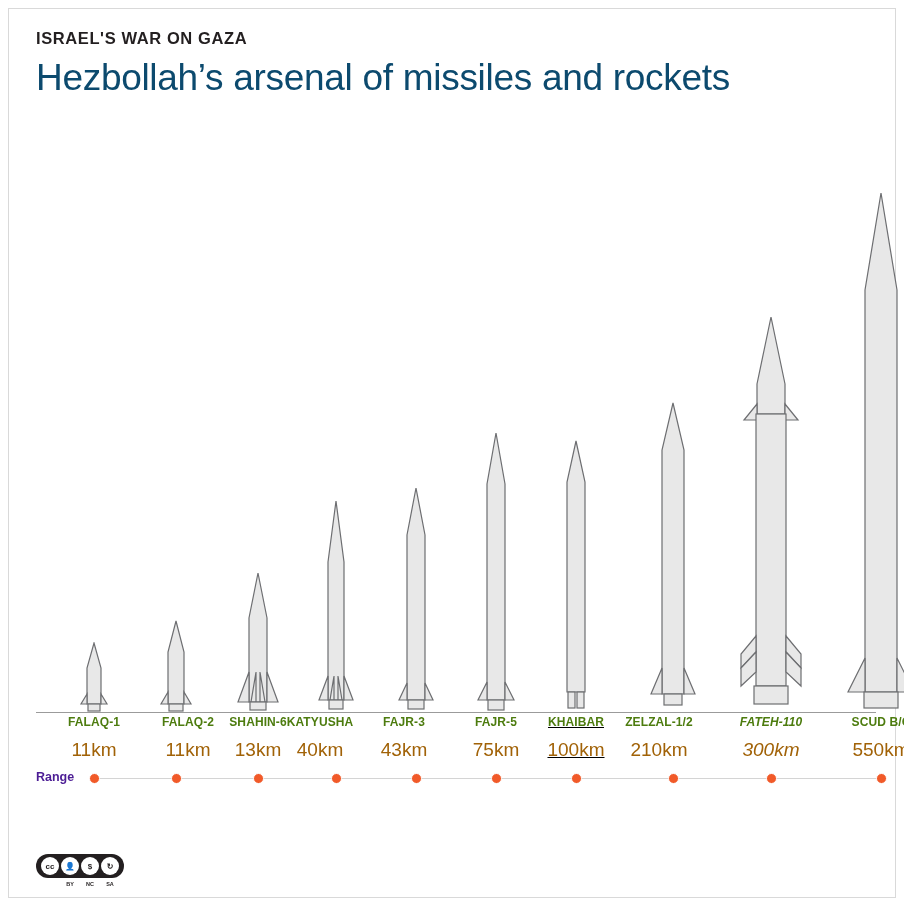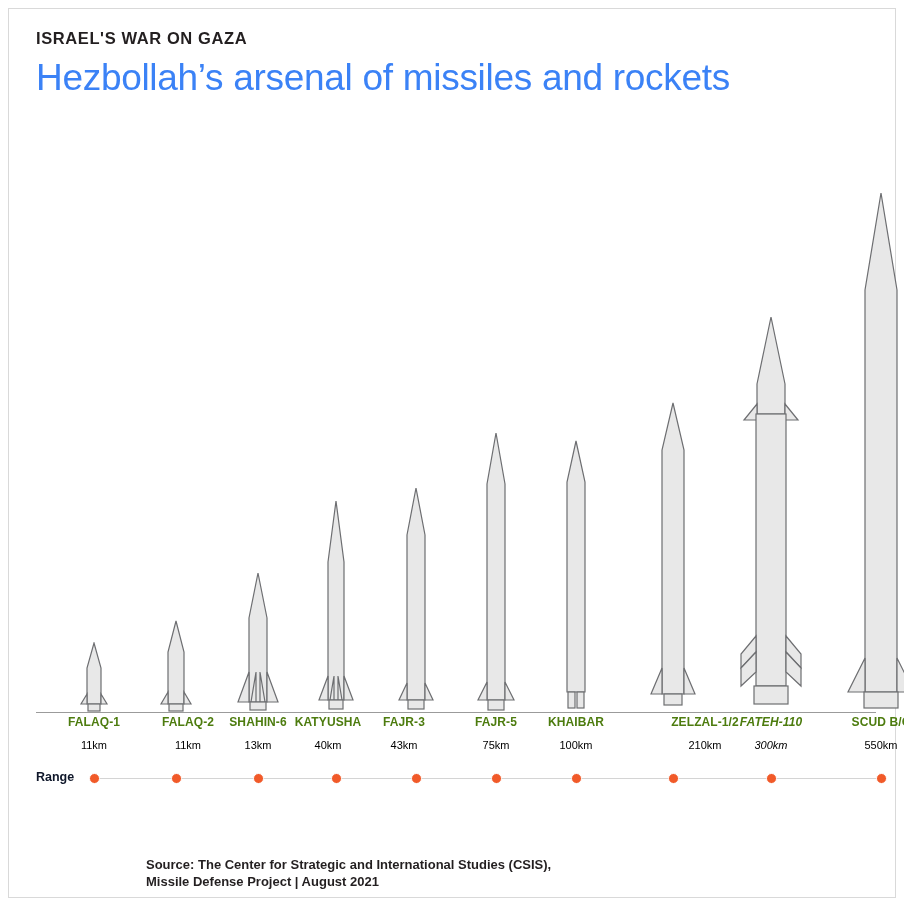--- a/index.html
+++ b/index.html
@@ -37,21 +37,21 @@
     font-weight: bold;
     letter-spacing: 0.6px;
     color: #231f20;
   }
   .headline {
     position: absolute;
     left: 27px;
     top: 48px;
     font-size: 37px;
     font-weight: normal;
-    color: #3b82f6;
+    color: #0c4a6e;
     letter-spacing: -0.3px;
     white-space: nowrap;
   }
   
   .chart {
     position: absolute;
     left: 27px;
     top: 130px;
     width: 840px;
     height: 580px;
@@ -85,38 +85,38 @@
     white-space: nowrap;
   }
   .label-name {
     font-size: 12px;
     font-weight: bold;
     color: #4d7c0f;
     letter-spacing: 0.1px;
   }
   .label-range {
     margin-top: 10px;
-    font-size: 11px;
-    color: #000000;
+    font-size: 19px;
+    color: #a16207;
   }
   
   .range-axis {
     position: absolute;
     left: 27px;
     top: 760px;
     width: 840px;
     height: 26px;
   }
   .range-label {
     position: absolute;
     left: 0px;
     top: 1px;
     font-size: 12.5px;
     font-weight: bold;
-    color: #0f172a;
+    color: #4c1d95;
   }
   .range-line {
     position: absolute;
     left: 58px;
     top: 9px;
     width: 782px;
     height: 1px;
     background: #d4d4d4;
   }
   .range-dot {
@@ -291,37 +291,37 @@
         <div class="label-range">11km</div>
       </div>
       <div class="label-col" style="left:152px;">
         <div class="label-name">FALAQ-2</div>
         <div class="label-range">11km</div>
       </div>
       <div class="label-col" style="left:222px;">
         <div class="label-name">SHAHIN-6</div>
         <div class="label-range">13km</div>
       </div>
-      <div class="label-col" style="left:292px;">
+      <div class="label-col" style="left:284px;">
         <div class="label-name">KATYUSHA</div>
         <div class="label-range">40km</div>
       </div>
       <div class="label-col" style="left:368px;">
         <div class="label-name">FAJR-3</div>
         <div class="label-range">43km</div>
       </div>
       <div class="label-col" style="left:460px;">
         <div class="label-name">FAJR-5</div>
         <div class="label-range">75km</div>
       </div>
-      <div class="label-col" style="left:540px;">
+      <div class="label-col" style="left:540px;text-decoration:underline;">
         <div class="label-name">KHAIBAR</div>
         <div class="label-range">100km</div>
       </div>
-      <div class="label-col" style="left:669px;">
+      <div class="label-col" style="left:623px;">
         <div class="label-name">ZELZAL-1/2</div>
         <div class="label-range">210km</div>
       </div>
       <div class="label-col" style="left:735px;font-style:italic;">
         <div class="label-name">FATEH-110</div>
         <div class="label-range">300km</div>
       </div>
       <div class="label-col" style="left:845px;">
         <div class="label-name">SCUD B/C</div>
         <div class="label-range">550km</div>
@@ -337,20 +337,38 @@
       <div class="range-dot" style="left:300px;"></div>
       <div class="range-dot" style="left:380px;"></div>
       <div class="range-dot" style="left:460px;"></div>
       <div class="range-dot" style="left:540px;"></div>
       <div class="range-dot" style="left:637px;"></div>
       <div class="range-dot" style="left:735px;"></div>
       <div class="range-dot" style="left:845px;"></div>
     </div>
 
     <div class="footer">
-      <div class="source">
-        <div>Source: The Center for Strategic and International Studies (CSIS),</div>
-        <div>Missile Defense Project | August 2021</div>
+      <div class="cc-badge">
+        <svg width="88" height="34" viewBox="0 0 88 34">
+          <rect x="0" y="0" width="88" height="24" rx="12" fill="#231f20"></rect>
+          <g fill="#ffffff">
+            <circle cx="14" cy="12" r="9"></circle>
+            <circle cx="34" cy="12" r="9"></circle>
+            <circle cx="54" cy="12" r="9"></circle>
+            <circle cx="74" cy="12" r="9"></circle>
+          </g>
+          <g fill="#231f20" font-family="Liberation Sans, sans-serif" font-size="8" font-weight="bold" text-anchor="middle">
+            <text x="14" y="15">cc</text>
+            <text x="34" y="15">👤</text>
+            <text x="54" y="15">$</text>
+            <text x="74" y="15">↻</text>
+          </g>
+          <g fill="#231f20" font-family="Liberation Sans, sans-serif" font-size="5.5" font-weight="bold" text-anchor="middle">
+            <text x="34" y="32">BY</text>
+            <text x="54" y="32">NC</text>
+            <text x="74" y="32">SA</text>
+          </g>
+        </svg>
       </div>
     </div>
 
   </div>
 </div>
 
 </body></html>

